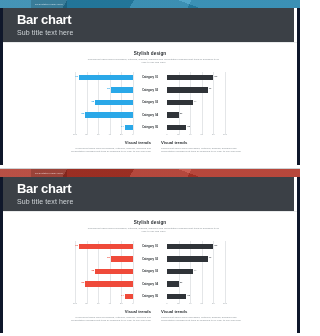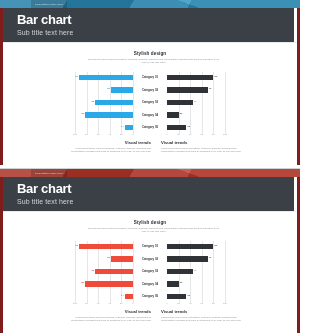--- a/index.html
+++ b/index.html
@@ -1,17 +1,17 @@
 <!DOCTYPE html>
 <html><head>
 <meta charset="utf-8">
 <style>
   html,body{margin:0;padding:0;background:#fff;}
   body{width:300px;height:336px;font-family:"Liberation Sans",sans-serif;overflow:hidden;}
-  .slide{position:relative;width:300px;height:168px;overflow:hidden;background:#7f1d1d;box-sizing:border-box;}
+  .slide{position:relative;width:300px;height:168px;overflow:hidden;background:#0f172a;box-sizing:border-box;}
   .slide + .slide{border-top:1px solid #cfd2d4;}
 
   
   .topstrip{position:relative;height:8px;width:100%;overflow:hidden;}
   .topstrip.blue{background:#2a91bd;}
   .topstrip.red{background:#c0392b;}
   .topstrip:before{content:"";position:absolute;inset:0;
     background:
       linear-gradient(118deg, rgba(255,255,255,.14) 0 22%, rgba(0,0,0,.10) 22% 44%, rgba(255,255,255,.10) 44% 63%, rgba(0,0,0,.08) 63% 100%),
       linear-gradient(200deg, rgba(255,255,255,.10) 0 38%, rgba(0,0,0,.10) 38% 100%);}

